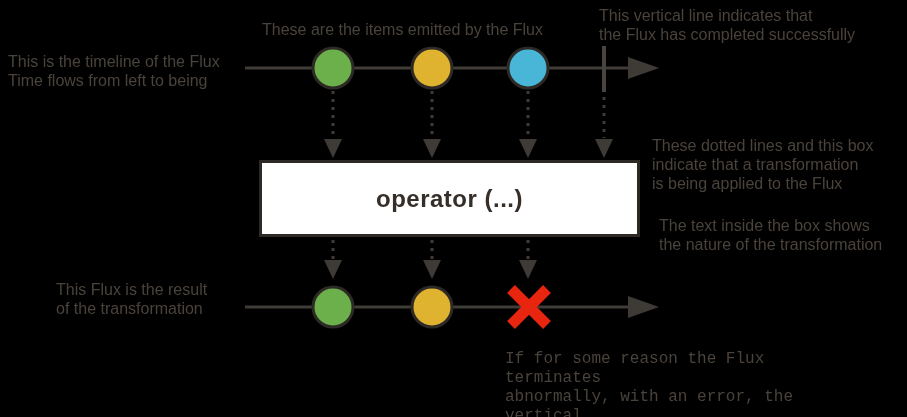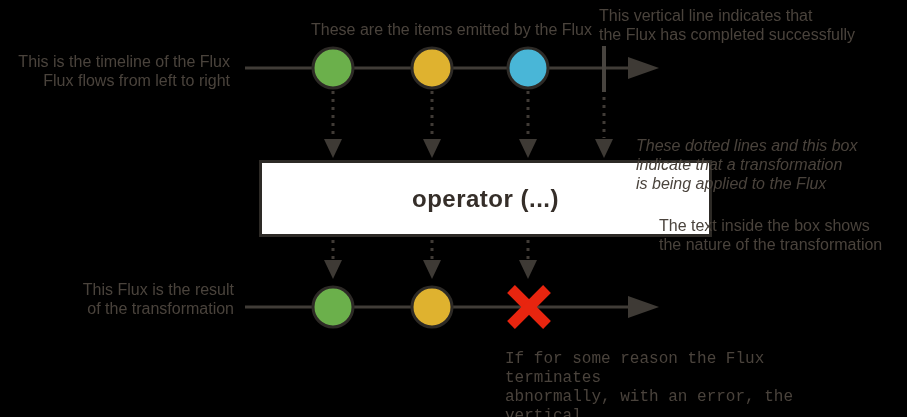--- a/index.html
+++ b/index.html
@@ -10,31 +10,31 @@
     font-family:"Liberation Sans", sans-serif;
     overflow:hidden;
   }
   .note{
     position:absolute;
     color:#4a433c;
     font-size:16px;
     line-height:19px;
     white-space:pre-line;
   }
-  .note.center{text-align:right;}
+  .note.center{text-align:left;}
   svg.diagram{position:absolute;left:0;top:0;}
   .tl{stroke:#403c37;stroke-width:3;}
   .cl{stroke:#48443f;stroke-width:4;}
   .ah{fill:#3e3a35;stroke:none;}
   .dl{stroke:#403b36;stroke-width:3;stroke-dasharray:3 5;}
   .marble{stroke:#2d2a26;stroke-width:3;}
   .xm{stroke-width:11;stroke-linecap:butt;fill:none;}
   .op-box{
     position:absolute;
-    left:259px;top:160px;width:453px;height:77px;
+    left:259px;top:160px;width:381px;height:77px;
     box-sizing:border-box;
     background:#ffffff;
     border:3px solid #2d2a26;
     display:flex;align-items:center;justify-content:center;
   }
   .op-label{
     color:#352e29;
     font-size:24px;
     font-weight:bold;
     letter-spacing:0.5px;
@@ -91,23 +91,23 @@
   <div class="op-box">
     <span class="op-label">operator (...)</span>
   </div>
 
   <div class="note center" style="left:262px;top:20px;width:330px;">These are the items emitted by the Flux</div>
 
   <div class="note" style="left:599px;top:6px;width:300px;">This vertical line indicates that
 the Flux has completed successfully</div>
 
   <div class="note center" style="left:8px;top:52px;width:222px;">This is the timeline of the Flux
-Flux flows from left to right</div>
+Time flows from left to being</div>
 
-  <div class="note" style="left:636px;top:136px;width:250px;font-style:italic;">These dotted lines and this box
+  <div class="note" style="left:652px;top:136px;width:250px;">These dotted lines and this box
 indicate that a transformation
 is being applied to the Flux</div>
 
   <div class="note" style="left:652px;top:216px;width:250px;margin-left:7px;">The text inside the box shows
 the nature of the transformation</div>
 
   <div class="note center" style="left:56px;top:280px;width:178px;">This Flux is the result
 of the transformation</div>
 
   <div class="note" style="left:505px;top:350px;width:330px;font-family:Liberation Mono, monospace;">If for some reason the Flux terminates

